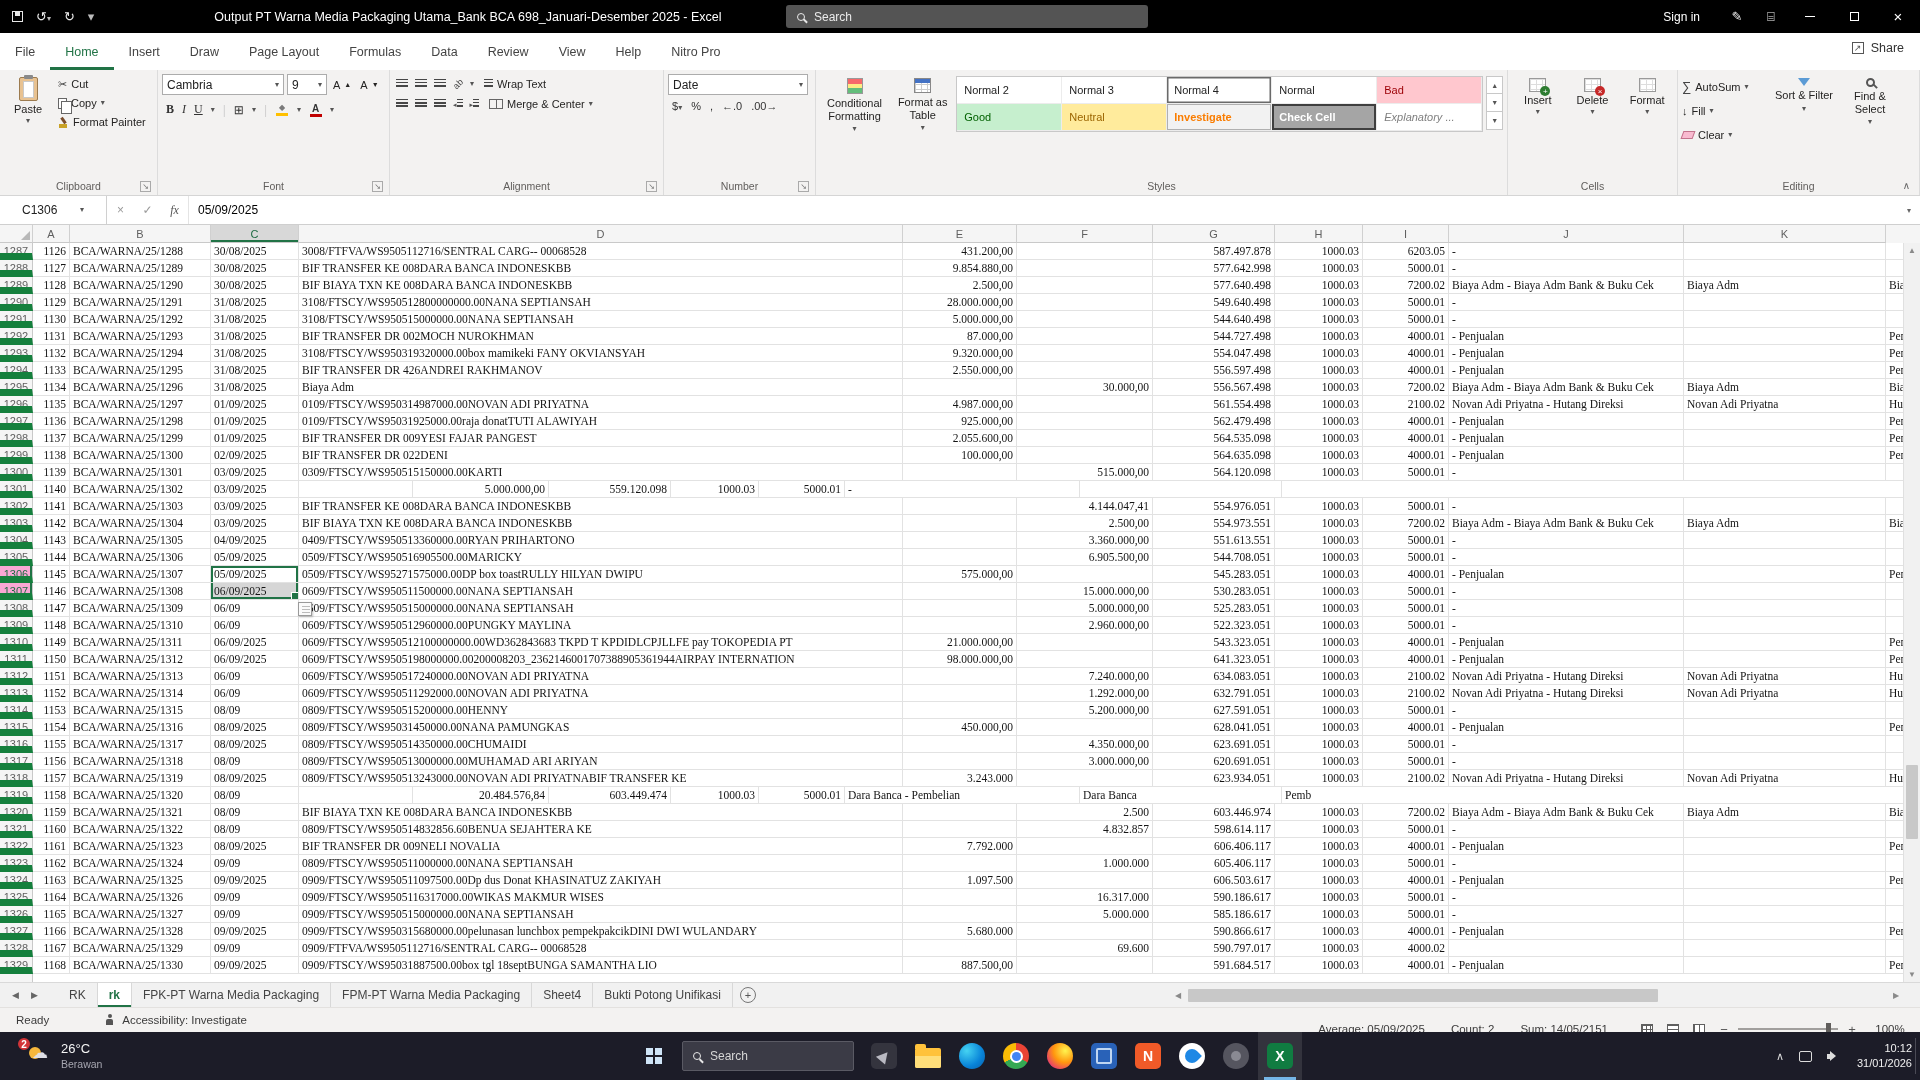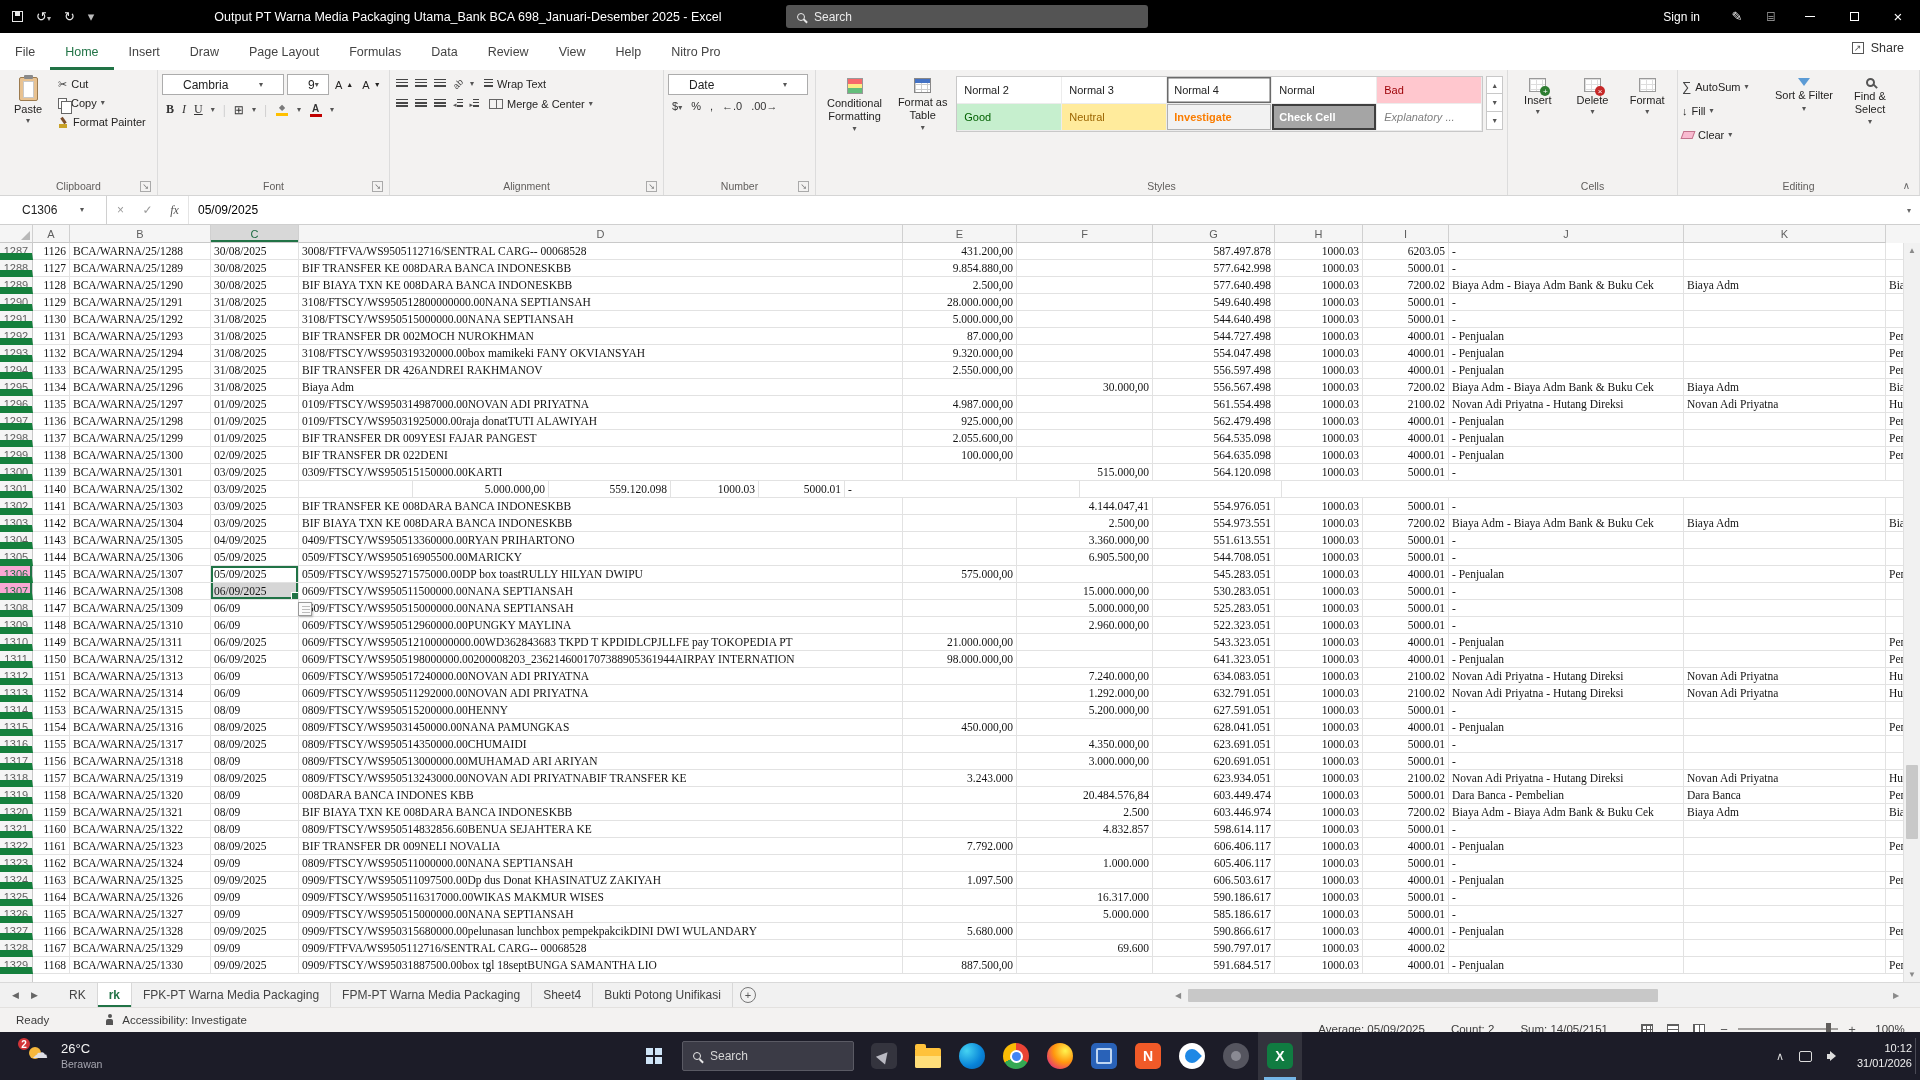--- a/index.html
+++ b/index.html
@@ -41,21 +41,21 @@
   .paste-big{width:48px;display:flex;flex-direction:column;align-items:center;gap:2px;font-size:11px;color:#252423;padding-top:3px}
   .ico-clip{width:19px;height:24px;background:#E8C291;border:1px solid #9C7B4F;border-radius:2px;position:relative}
   .ico-clip::before{content:'';position:absolute;left:4px;top:-3px;width:9px;height:4px;background:#8A8A8A;border-radius:1px}
   .ico-clip::after{content:'';position:absolute;left:3px;top:3px;right:3px;bottom:2px;background:#fff;border:1px solid #C9C9C9}
   .mini{font-size:11px;color:#444;line-height:1}
   .ic-copy{width:9px;height:11px;border:1px solid #666;background:#fff;position:relative;display:inline-block}
   .ic-copy::after{content:'';position:absolute;left:2px;top:2px;width:9px;height:11px;border:1px solid #666;background:#fff}
   .ic-paint{width:11px;height:11px;position:relative;display:inline-block}
   .ic-paint::before{content:'';position:absolute;left:4px;top:0;width:3px;height:7px;background:#7A4E2D;transform:rotate(-35deg)}
   .ic-paint::after{content:'';position:absolute;left:1px;bottom:0;width:8px;height:4px;background:#C9A227}
-  .combo{height:21px;background:#fff;border:1px solid #ACACAC;display:flex;align-items:center;justify-content:space-between;font-size:12px;padding:0 20px;color:#222}
+  .combo{height:21px;background:#fff;border:1px solid #ACACAC;display:flex;align-items:center;justify-content:space-between;font-size:12px;padding:0 4px;color:#222}
   .fontrow{display:flex;gap:3px;align-items:center}
   .fbtns{display:flex;gap:8px;align-items:center;padding:4px 2px 0 4px;font-size:12px;color:#333}
   .bold{font-weight:bold;font-family:"Liberation Serif",serif}
   .ital{font-style:italic;font-family:"Liberation Serif",serif}
   .undl{text-decoration:underline;font-family:"Liberation Serif",serif}
   .ic-fill{display:inline-flex;flex-direction:column;align-items:center;width:14px}
   .ic-fill::before{content:'◆';font-size:8px;color:#7a7a7a}
   .ic-fill::after{content:'';width:12px;height:3px;background:#FFC000;margin-top:1px}
   .ic-fontcolor{display:inline-flex;flex-direction:column;align-items:center;width:13px;font-size:10px;font-weight:bold;color:#333}
   .ic-fontcolor::after{content:'';width:12px;height:3px;background:#C00000;margin-top:0px}
@@ -968,21 +968,20 @@
           <div class="cell c-i">2100.02</div>
           <div class="cell c-j">Novan Adi Priyatna - Hutang Direksi</div>
           <div class="cell c-k">Novan Adi Priyatna</div>
           <div class="cell c-l">Huta</div>
         </div>
         <div class="grow">
           <div class="cell c-rn">1319</div>
           <div class="cell c-a">1158</div>
           <div class="cell c-b">BCA/WARNA/25/1320</div>
           <div class="cell c-c">08/09</div>
-          <div class="cell c-d">008DARA BANCA INDONES KBB</div>
           <div class="cell c-e"></div>
           <div class="cell c-f">20.484.576,84</div>
           <div class="cell c-g">603.449.474</div>
           <div class="cell c-h">1000.03</div>
           <div class="cell c-i">5000.01</div>
           <div class="cell c-j">Dara Banca - Pembelian</div>
           <div class="cell c-k">Dara Banca</div>
           <div class="cell c-l">Pemb</div>
         </div>
         <div class="grow">

